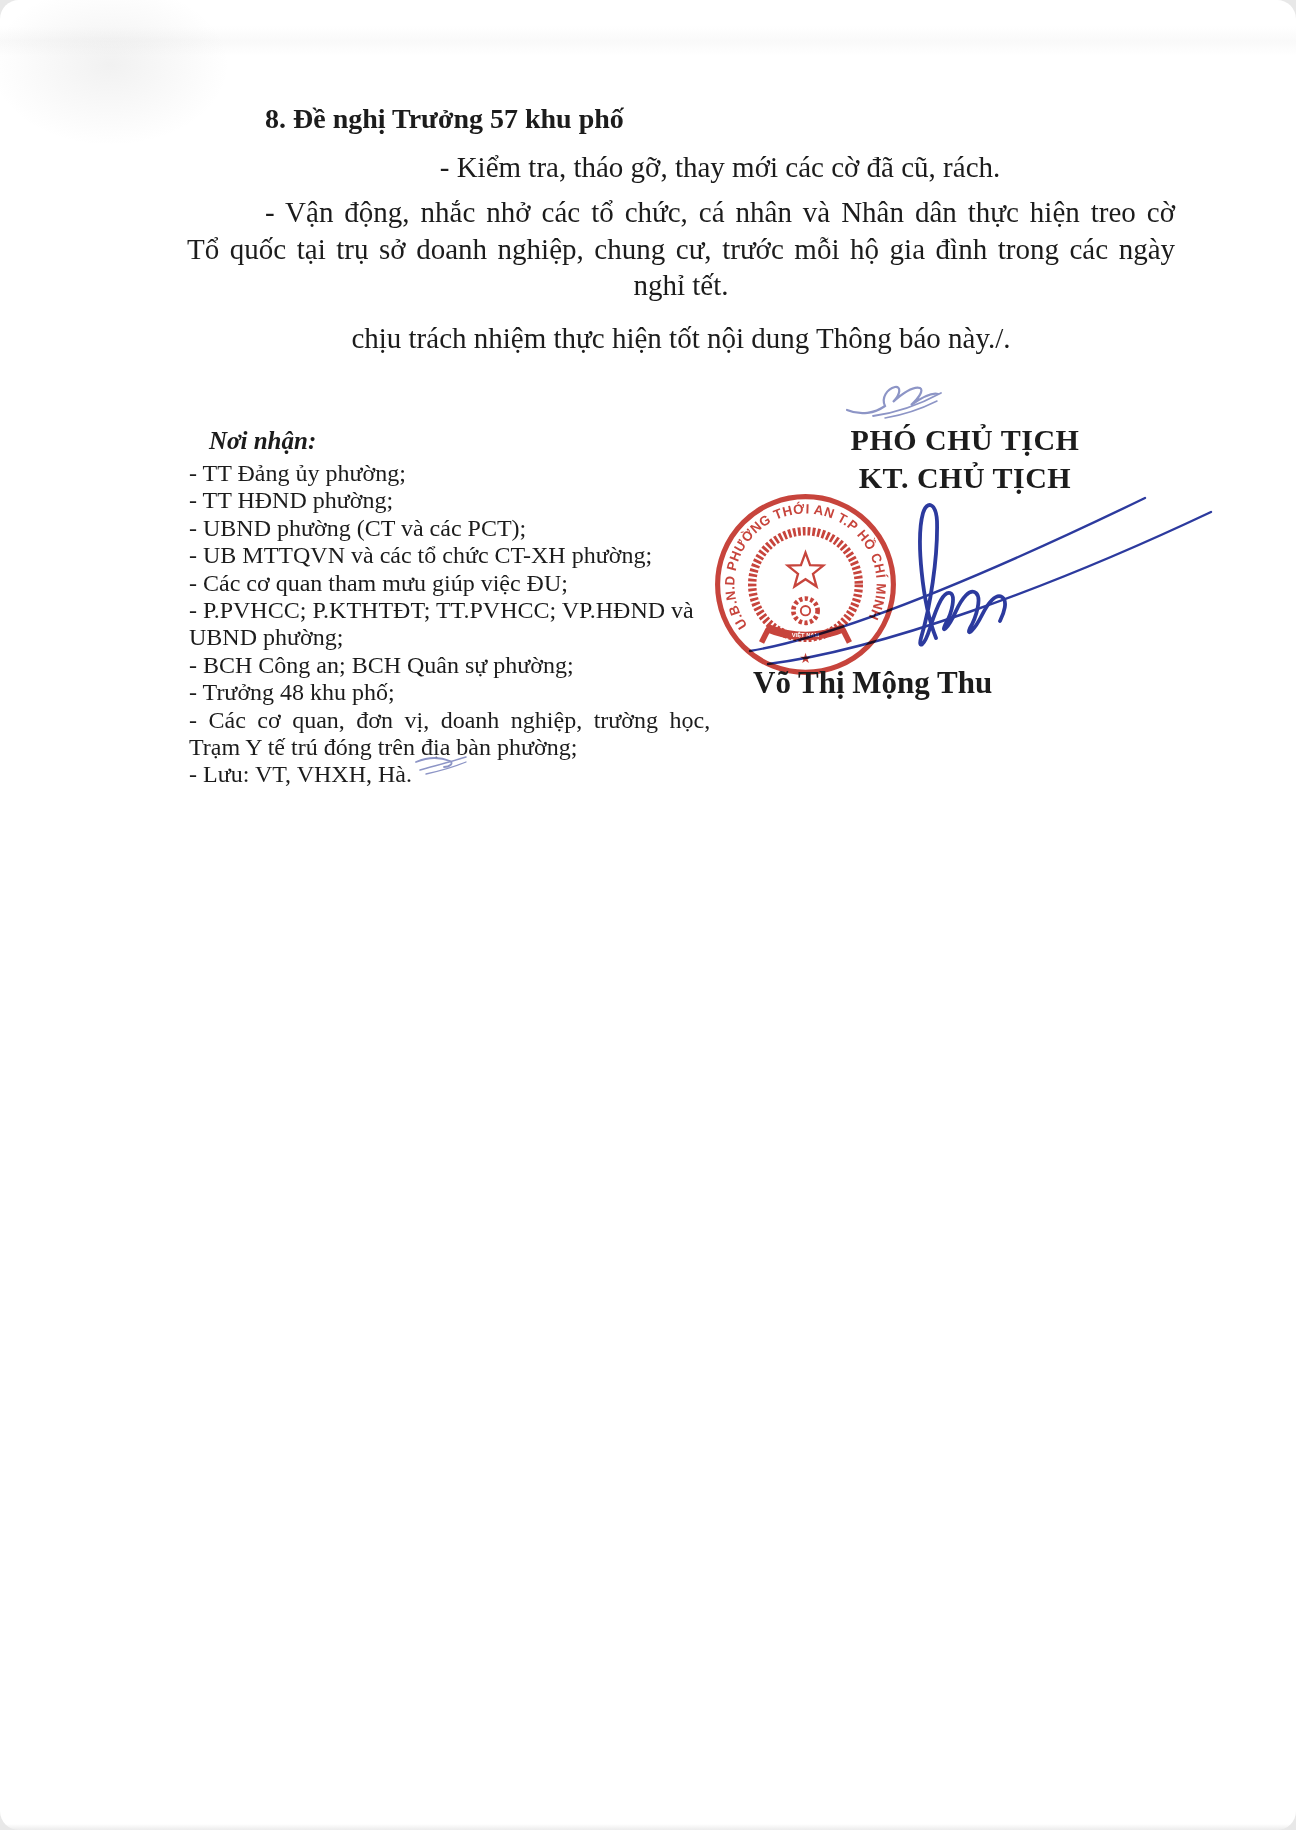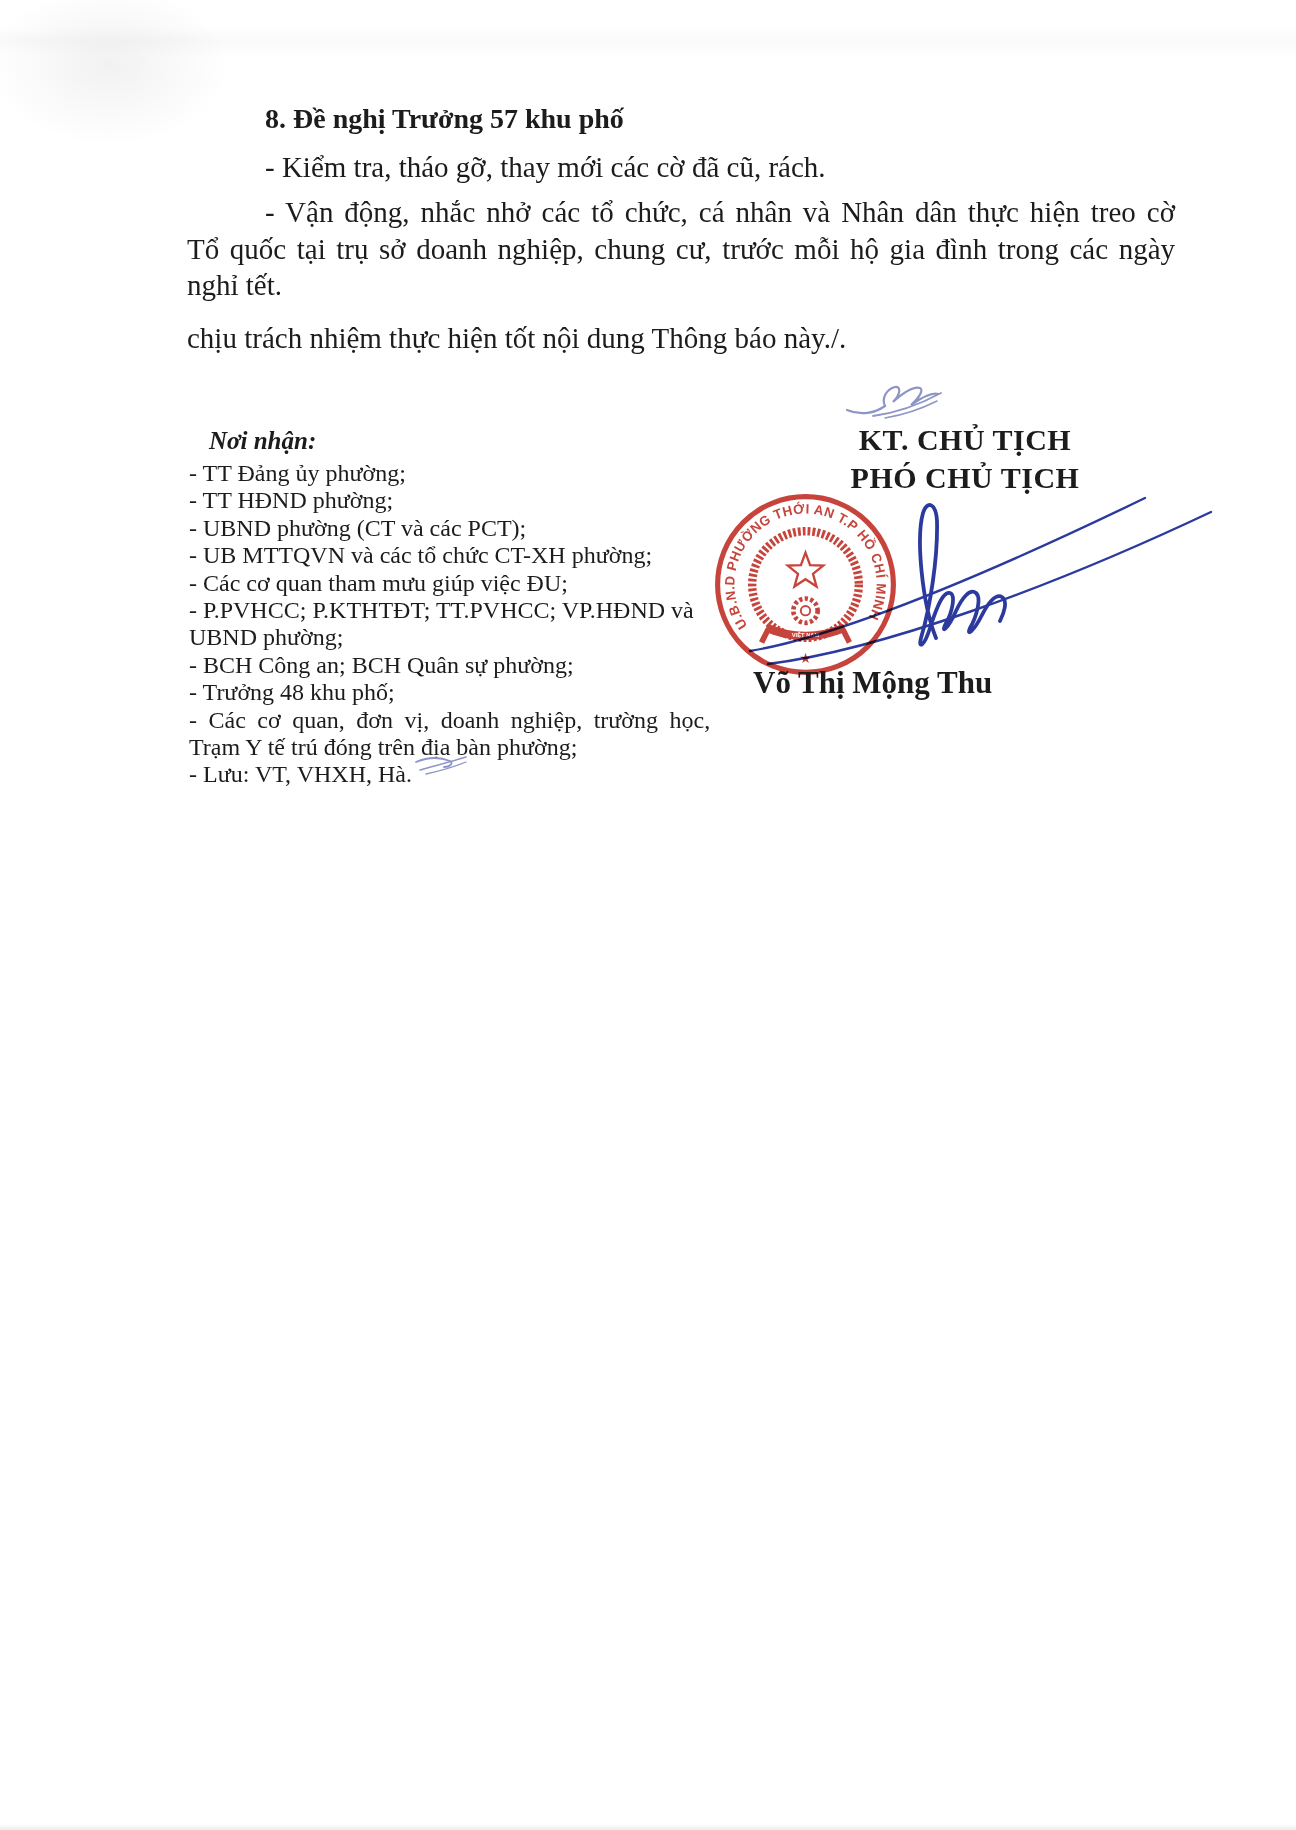--- a/index.html
+++ b/index.html
@@ -4,20 +4,21 @@
 <style>
   html,body { margin:0; padding:0; background:#e8e8e8; }
   .page {
     position: relative;
     width: 1296px; height: 1830px;
     margin: 0 auto;
     background: #ffffff;
     overflow: hidden;
     font-family: "Liberation Serif", "DejaVu Serif", serif;
     color: #1c1c1c;
+    border-radius: 19px;
   }
   
   .scan-corner {
     position:absolute; left:-60px; top:-50px; width:340px; height:230px;
     background: radial-gradient(closest-side, rgba(120,120,120,0.10), rgba(120,120,120,0.0) 70%);
     pointer-events:none;
   }
   .scan-band {
     position:absolute; left:0; top:26px; width:100%; height:30px;
     background: linear-gradient(180deg, rgba(160,160,160,0.0), rgba(160,160,160,0.06), rgba(160,160,160,0.0));
@@ -30,21 +31,21 @@
   }
 
   .abs { position:absolute; }
 
   .heading {
     left:187px; top:100px; width:988px;
     font-weight:bold; font-size:28px; line-height:38px;
     padding-left:78px; box-sizing:border-box;
   }
   .body-block { left:187px; width:988px; font-size:29px; }
-  .bl { line-height:36.5px; }
+  .bl { line-height:36.5px;text-align:center; }
   .jl { text-align: justify; text-align-last: justify; }
   .ind { padding-left:78px; box-sizing:border-box; }
 
   .recipients { left:189px; top:426px; width:540px; }
   .recipients-label {
     font-weight:bold; font-style:italic; font-size:25px; line-height:30px;
     margin-left:20px; margin-bottom:4px;
   }
   .recipient-line { font-size:24px; line-height:27.4px; white-space:nowrap; }
   .recipient-line.sp { word-spacing:5.5px; }
@@ -117,22 +118,22 @@
     <div class="recipient-line">- Lưu: VT, VHXH, Hà.</div>
   </div>
 
   <svg class="abs paraph2" viewBox="0 0 62 32">
     <path class="paraph-stroke" stroke-width="1.8" d="M4,12 C16,7 28,7 38,11 C42,13 38,17 32,17"></path>
     <path class="paraph-stroke" stroke-width="1.5" d="M8,20 C22,16 38,12 54,7"></path>
     <path class="paraph-stroke" stroke-width="1.3" d="M14,24 C28,21 42,17 54,12"></path>
   </svg>
 
   <div class="abs kt-block">
+    <div>PHÓ CHỦ TỊCH</div>
     <div>KT. CHỦ TỊCH</div>
-    <div>PHÓ CHỦ TỊCH</div>
   </div>
 
   <svg class="abs seal-wrap" viewBox="0 0 200 200">
     <circle class="seal-shape" cx="100" cy="100" r="94" stroke-width="5.5"></circle>
     <path id="ringPath" d="M 38,144 A 76,76 0 1 1 162,144" fill="none"></path>
     <text class="seal-text" font-size="14.5" letter-spacing="0.5">
       <textPath href="#ringPath" startOffset="0" textLength="322" lengthAdjust="spacingAndGlyphs">U.B.N.D PHƯỜNG THỚI AN T.P HỒ CHÍ MINH</textPath>
     </text>
     <text class="seal-text" x="100" y="184" font-size="15" text-anchor="middle">★</text>
 

